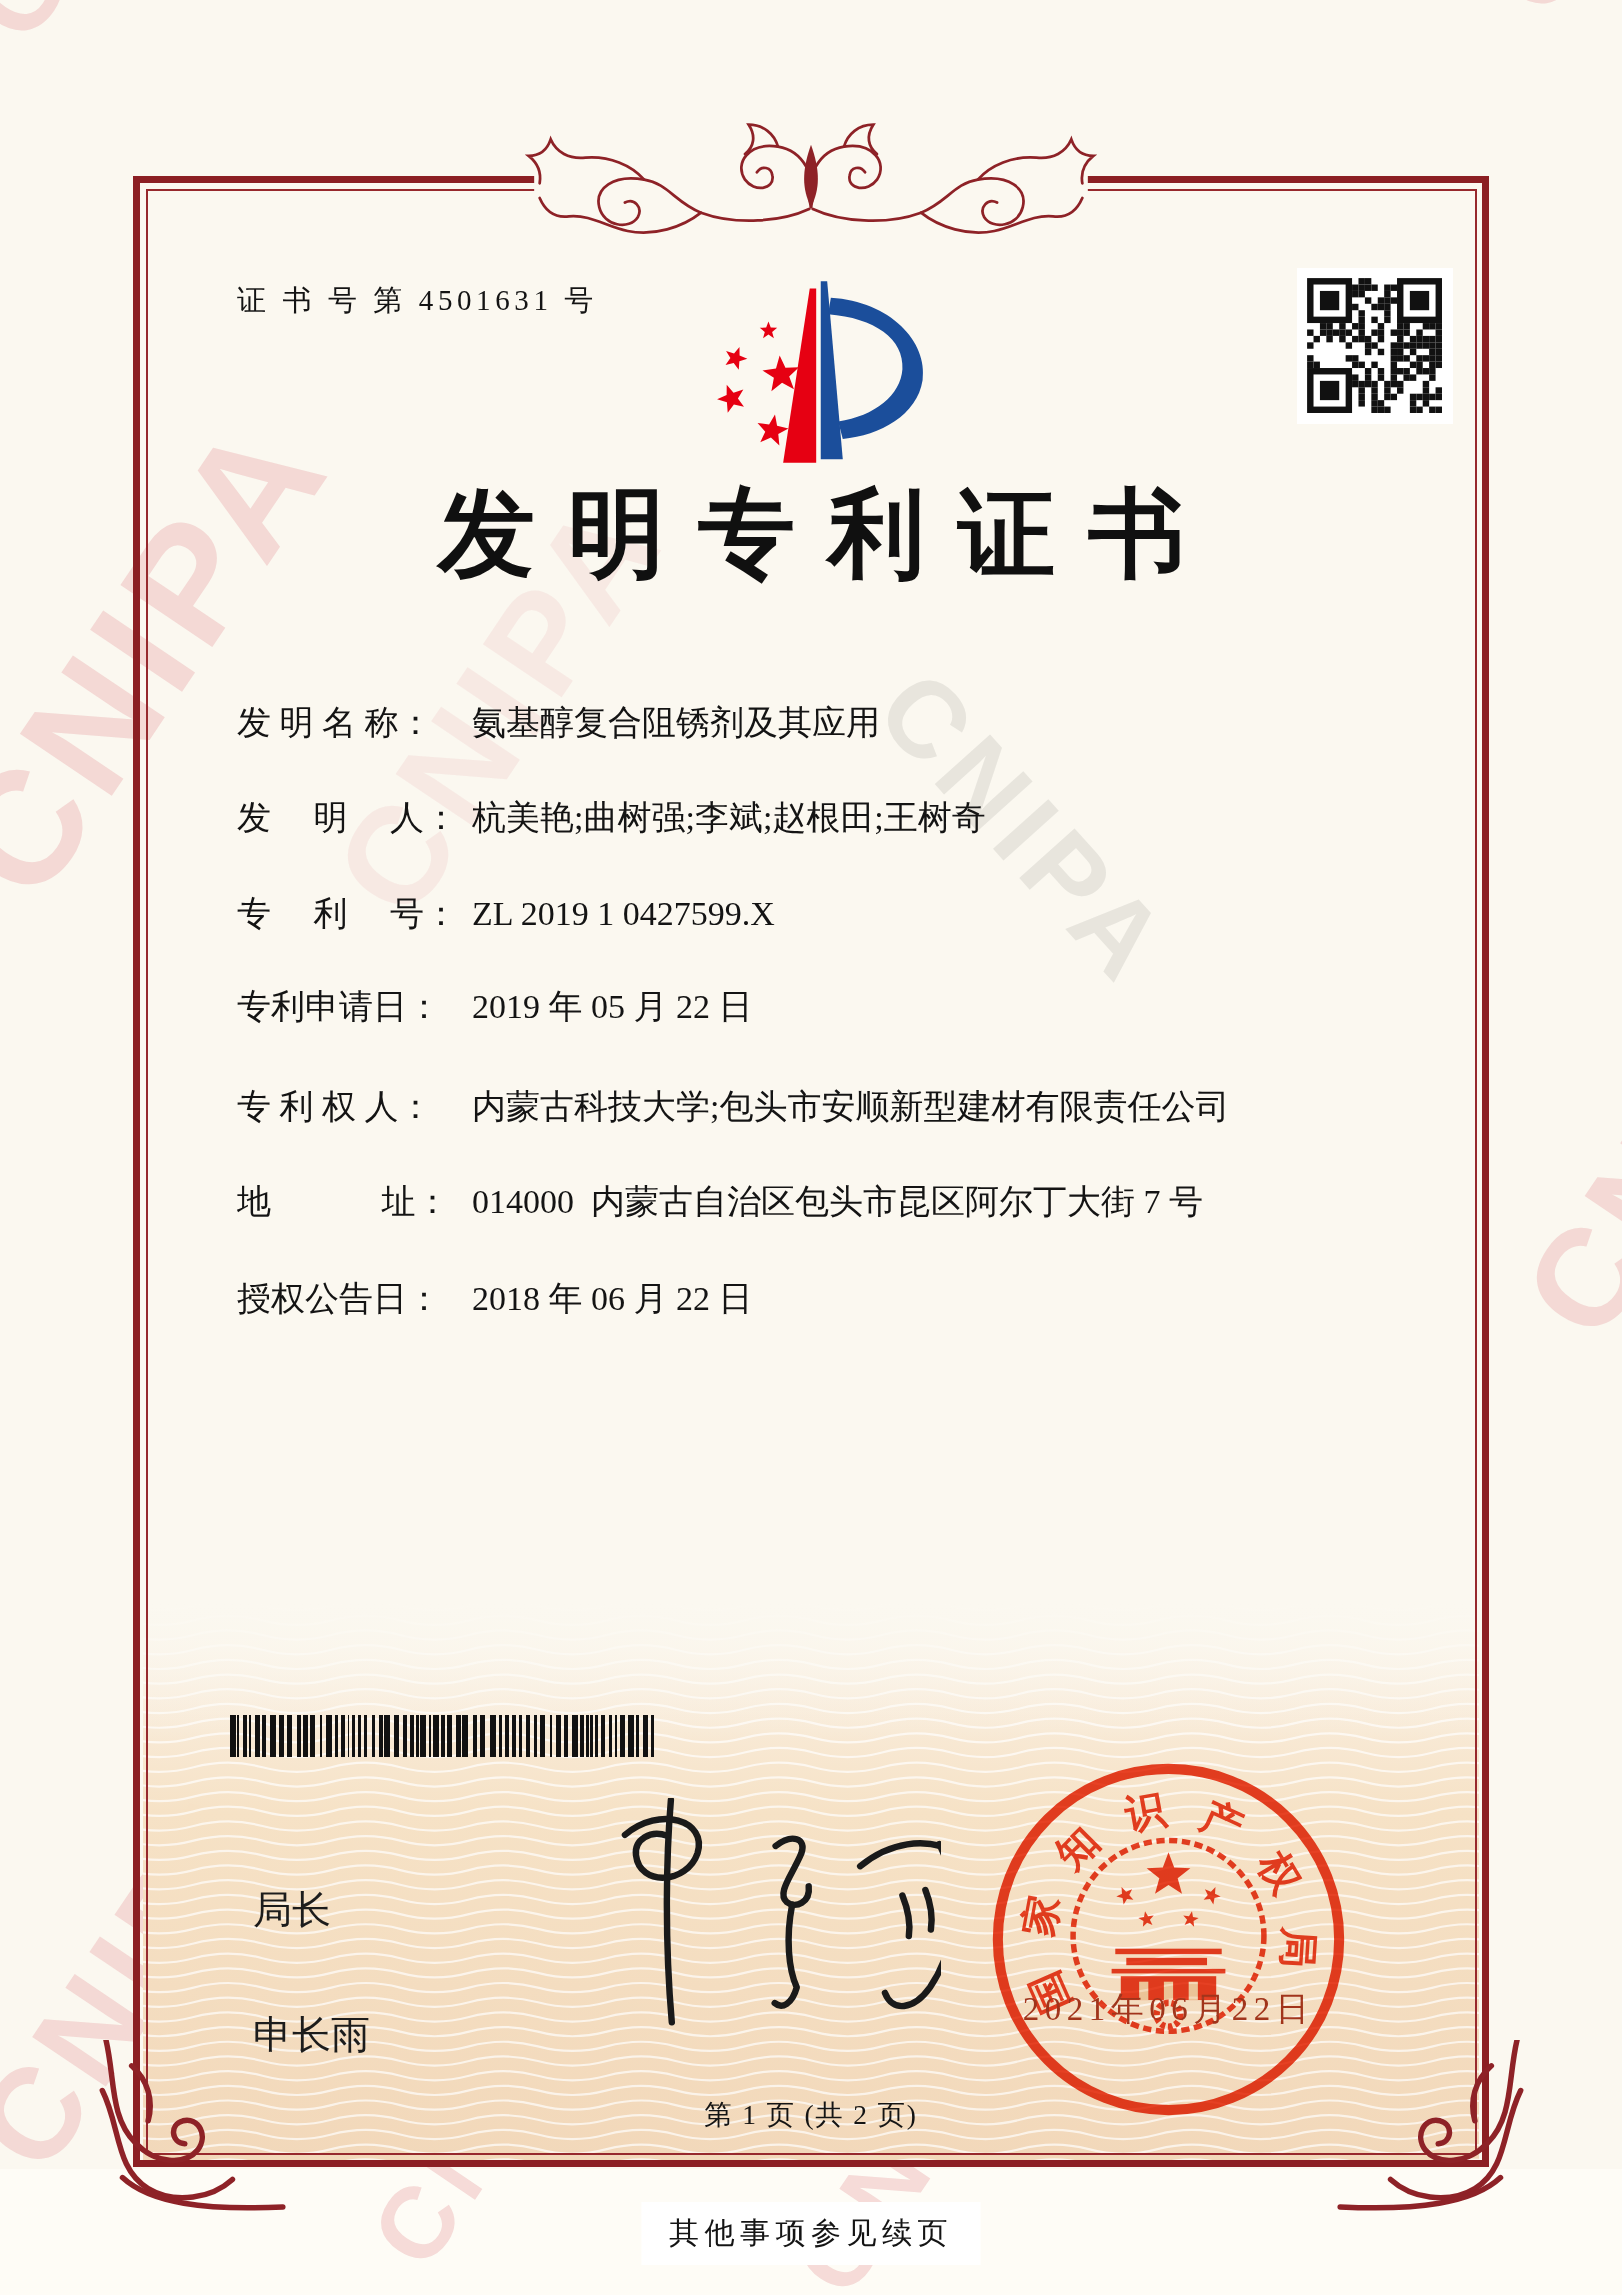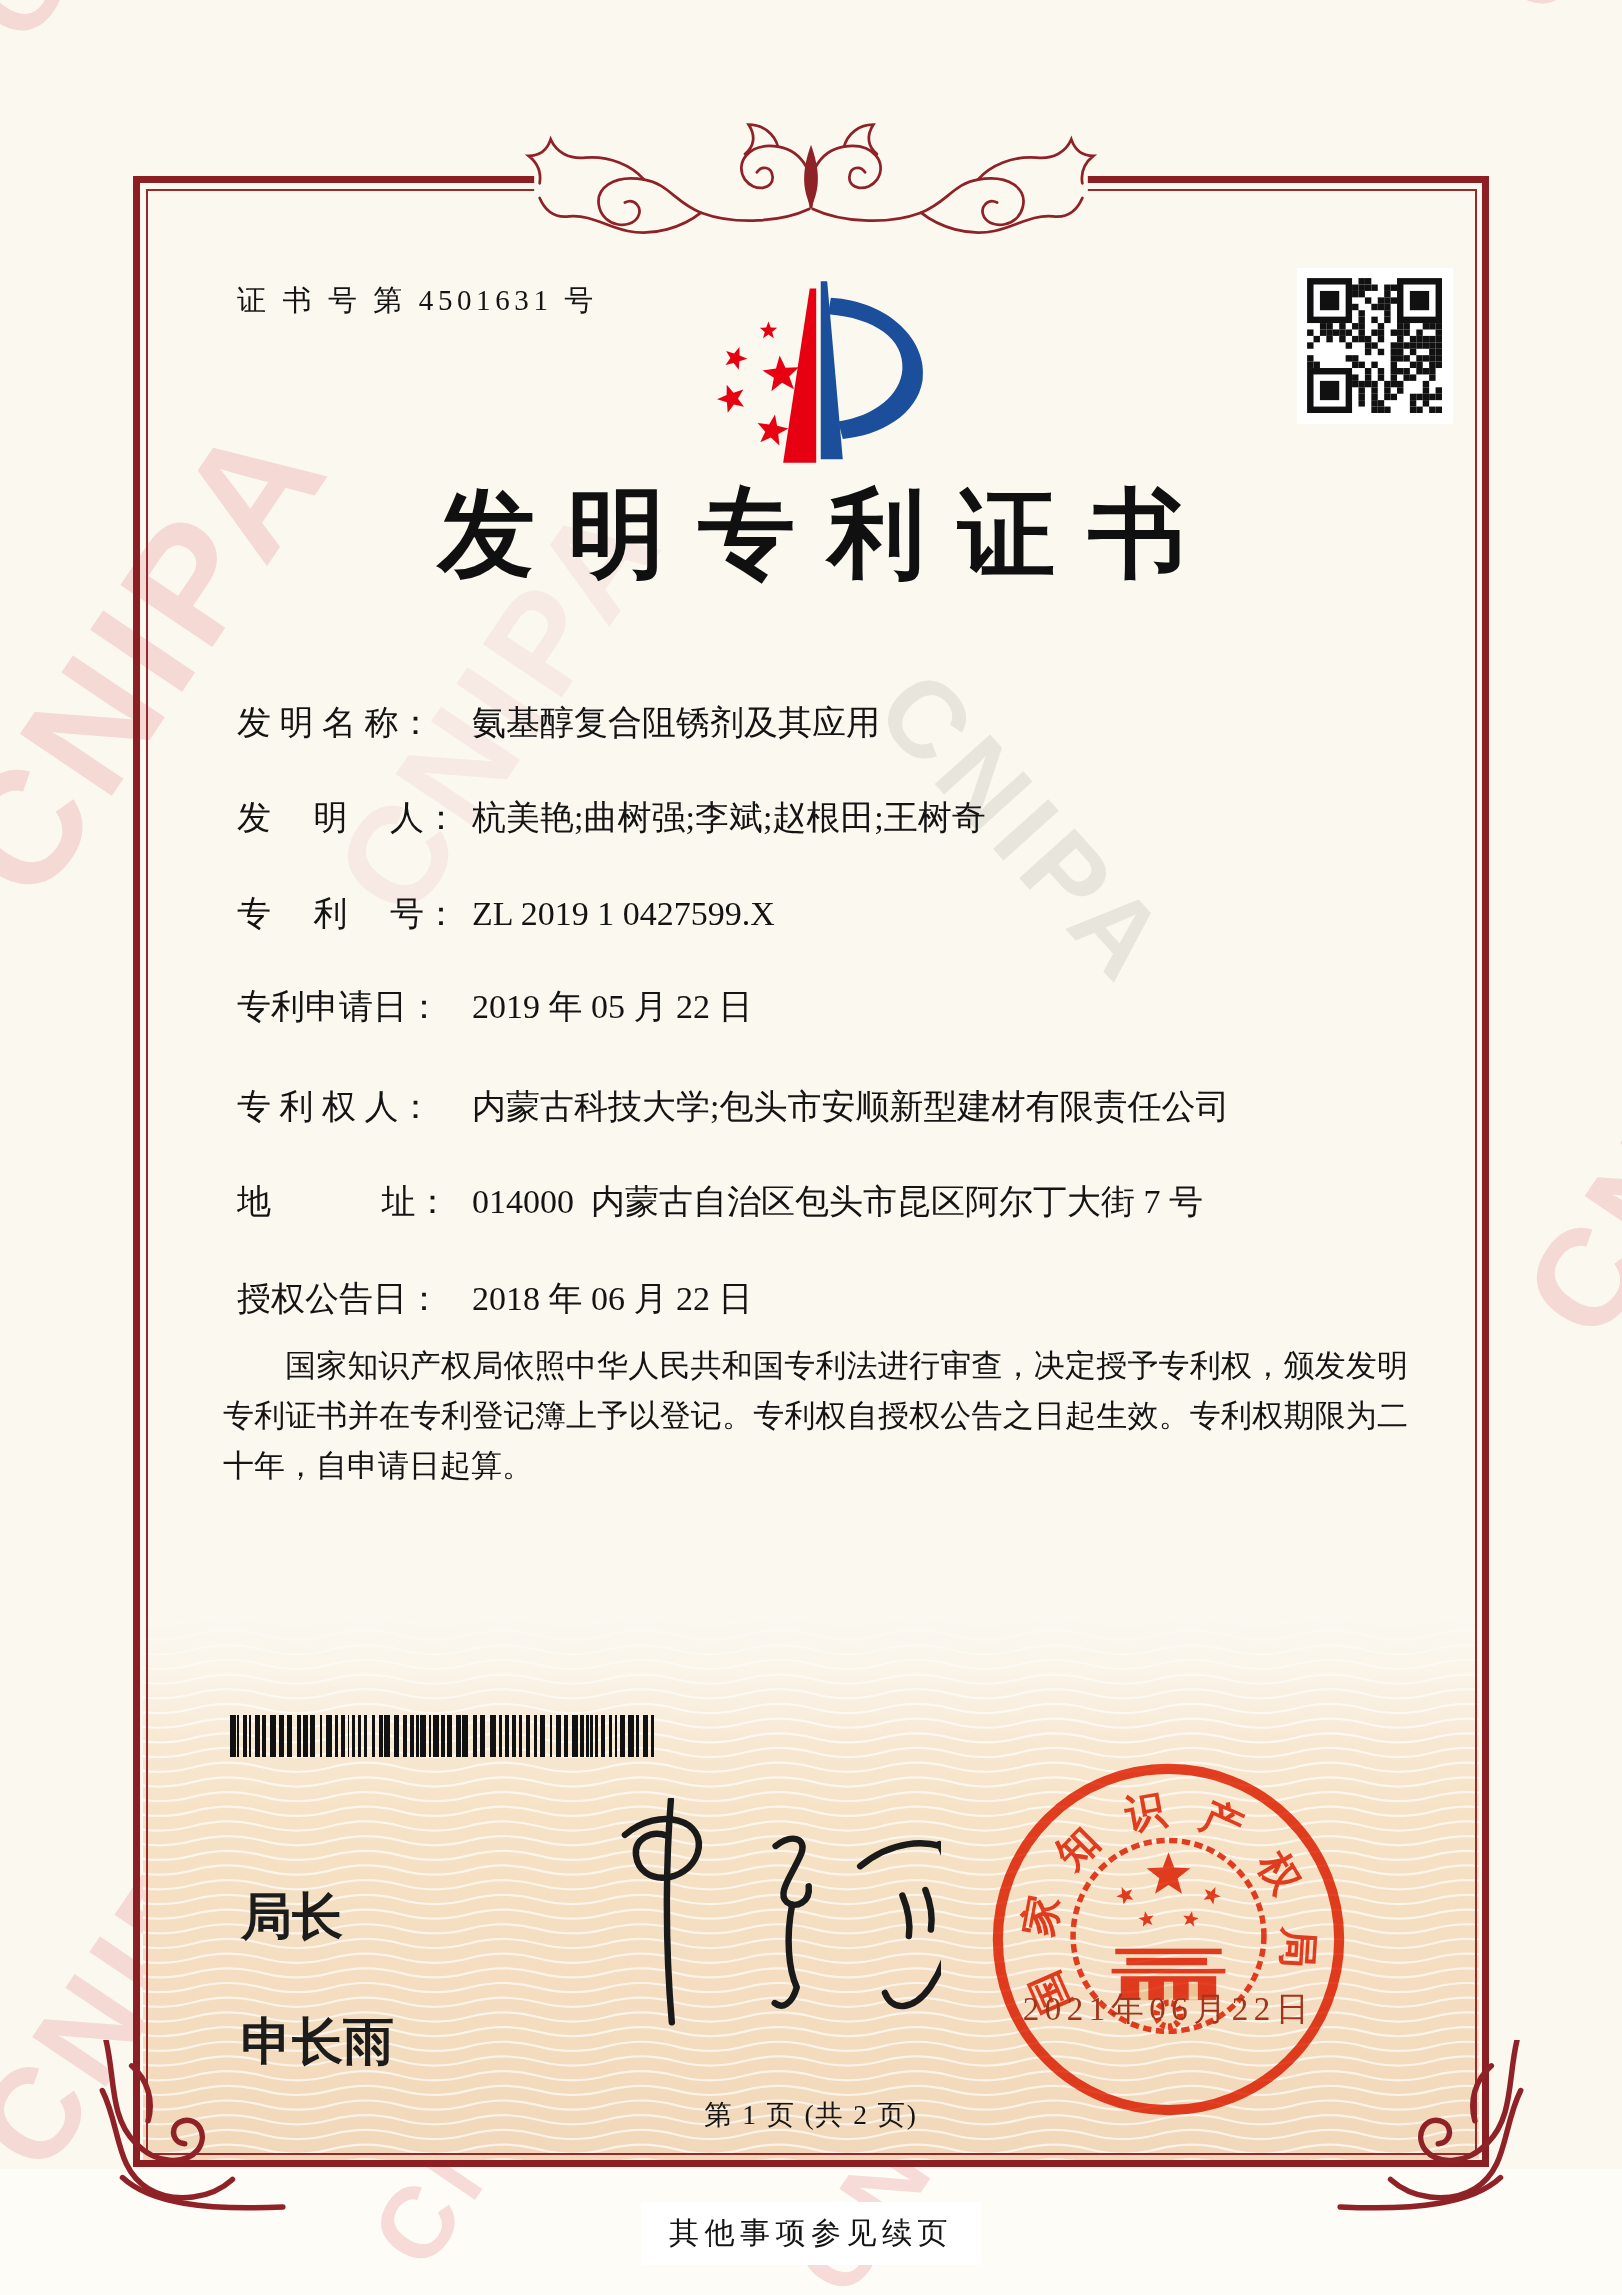--- a/index.html
+++ b/index.html
@@ -45,21 +45,21 @@
   .pair2 .flabel{width:auto;margin-right:5.5px;}
   
   #paras{left:223px;top:1341px;width:1185px;font-size:31px;line-height:50px;text-align:justify;}
   #paras p{margin:0;text-indent:2em;}
   #paras p + p{margin-top:7.3px;}
   
   #barcode{left:230px;top:1715px;width:435px;height:42px;font-size:0;white-space:nowrap;overflow:hidden;}
   #barcode i{display:inline-block;height:42px;background:#111;}
   #barcode em{display:inline-block;height:42px;}
   
-  .signer{position:absolute;left:241px;font-size:51px;font-weight:bold;
+  .signer{position:absolute;left:253px;font-size:39px;font-weight:normal;
     font-family:"Liberation Sans","DejaVu Sans",sans-serif;color:#1c1c1c;}
   
   #page-info{left:133px;top:2097px;width:1356px;text-align:center;font-size:27.5px;letter-spacing:1.8px;}
   #note{left:811px;top:2202px;transform:translateX(-50%);background:#ffffff;
     padding:11px 27.5px;font-size:30px;letter-spacing:5.5px;white-space:nowrap;}
   
   #seal{mix-blend-mode:multiply;opacity:.95;}
 </style>
 </head>
 <body>
@@ -350,21 +350,20 @@
 <div class="row" style="top:795px;"><span class="flabel">发　 明　 人：</span><span class="fvalue">杭美艳;曲树强;李斌;赵根田;王树奇</span></div>
 <div class="row" style="top:891px;"><span class="flabel">专　 利　 号：</span><span class="fvalue">ZL 2019 1 0427599.X</span></div>
 <div class="row" style="top:984px;"><span class="flabel">专利申请日：</span><span class="fvalue">2019 年 05 月 22 日</span></div>
 <div class="row" style="top:1084px;"><span class="flabel">专 利 权 人：</span><span class="fvalue">内蒙古科技大学;包头市安顺新型建材有限责任公司</span></div>
 <div class="row" style="top:1179px;"><span class="flabel">地　　　 址：</span><span class="fvalue">014000  内蒙古自治区包头市昆区阿尔丁大街 7 号</span></div>
 <div class="row" style="top:1276px;">
   <span class="flabel">授权公告日：</span><span class="fvalue">2018 年 06 月 22 日</span>
 </div>
 
 <div id="paras" class="abs">
-  <p>国家知识产权局依照中华人民共和国专利法进行审查，决定授予专利权，颁发发明专利证书并在专利登记簿上予以登记。专利权自授权公告之日起生效。专利权期限为二十年，自申请日起算。</p>
 </div>
 
 <div id="barcode" class="abs"><i style="width: 5.5px;"></i><em style="width: 1.8px;"></em><i style="width: 1.8px;"></i><em style="width: 3.7px;"></em><i style="width: 4.6px;"></i><em style="width: 1.8px;"></em><i style="width: 1.8px;"></i><em style="width: 3.7px;"></em><i style="width: 5.5px;"></i><em style="width: 1.8px;"></em><i style="width: 3.7px;"></i><em style="width: 4.6px;"></em><i style="width: 5.5px;"></i><em style="width: 2.8px;"></em><i style="width: 5.5px;"></i><em style="width: 2.8px;"></em><i style="width: 5.5px;"></i><em style="width: 4.6px;"></em><i style="width: 3.7px;"></i><em style="width: 2.8px;"></em><i style="width: 4.6px;"></i><em style="width: 1.8px;"></em><i style="width: 5.5px;"></i><em style="width: 4.6px;"></em><i style="width: 1.8px;"></i><em style="width: 4.6px;"></em><i style="width: 5.5px;"></i><em style="width: 2.8px;"></em><i style="width: 3.7px;"></i><em style="width: 2.8px;"></em><i style="width: 3.7px;"></i><em style="width: 2.8px;"></em><i style="width: 1.8px;"></i><em style="width: 2.8px;"></em><i style="width: 2.8px;"></i><em style="width: 2.8px;"></em><i style="width: 3.7px;"></i><em style="width: 2.8px;"></em><i style="width: 2.8px;"></i><em style="width: 4.6px;"></em><i style="width: 3.7px;"></i><em style="width: 3.7px;"></em><i style="width: 3.7px;"></i><em style="width: 1.8px;"></em><i style="width: 5.5px;"></i><em style="width: 3.7px;"></em><i style="width: 5.5px;"></i><em style="width: 3.7px;"></em><i style="width: 4.6px;"></i><em style="width: 2.8px;"></em><i style="width: 3.7px;"></i><em style="width: 1.8px;"></em><i style="width: 2.8px;"></i><em style="width: 1.8px;"></em><i style="width: 5.5px;"></i><em style="width: 2.8px;"></em><i style="width: 2.8px;"></i><em style="width: 1.8px;"></em><i style="width: 5.5px;"></i><em style="width: 1.8px;"></em><i style="width: 4.6px;"></i><em style="width: 1.8px;"></em><i style="width: 5.5px;"></i><em style="width: 3.7px;"></em><i style="width: 4.6px;"></i><em style="width: 1.8px;"></em><i style="width: 5.5px;"></i><em style="width: 4.6px;"></em><i style="width: 4.6px;"></i><em style="width: 2.8px;"></em><i style="width: 5.5px;"></i><em style="width: 4.6px;"></em><i style="width: 5.5px;"></i><em style="width: 3.7px;"></em><i style="width: 2.8px;"></i><em style="width: 2.8px;"></em><i style="width: 3.7px;"></i><em style="width: 3.7px;"></em><i style="width: 3.7px;"></i><em style="width: 2.8px;"></em><i style="width: 3.7px;"></i><em style="width: 3.7px;"></em><i style="width: 3.7px;"></i><em style="width: 4.6px;"></em><i style="width: 2.8px;"></i><em style="width: 2.8px;"></em><i style="width: 5.5px;"></i><em style="width: 4.6px;"></em><i style="width: 1.8px;"></i><em style="width: 4.6px;"></em><i style="width: 4.6px;"></i><em style="width: 2.8px;"></em><i style="width: 3.7px;"></i><em style="width: 4.6px;"></em><i style="width: 5.5px;"></i><em style="width: 2.8px;"></em><i style="width: 3.7px;"></i><em style="width: 1.8px;"></em><i style="width: 2.8px;"></i><em style="width: 1.8px;"></em><i style="width: 2.8px;"></i><em style="width: 1.8px;"></em><i style="width: 2.8px;"></i><em style="width: 2.8px;"></em><i style="width: 4.6px;"></i><em style="width: 3.7px;"></em><i style="width: 2.8px;"></i><em style="width: 2.8px;"></em><i style="width: 2.8px;"></i><em style="width: 2.8px;"></em><i style="width: 4.6px;"></i><em style="width: 3.7px;"></em><i style="width: 5.5px;"></i><em style="width: 1.8px;"></em><i style="width: 2.8px;"></i><em style="width: 4.6px;"></em><i style="width: 4.6px;"></i><em style="width: 3.7px;"></em><i style="width: 2.8px;"></i><em style="width: 3.7px;"></em></div>
 
 <div class="signer" style="top:1883px;">局长</div>
 <div class="signer" style="top:1976px;margin-top:32px;">申长雨</div>
 
 <svg class="abs" style="left:500px;top:1798px;" width="441" height="230" viewBox="0 0 480 250">
   <g stroke="#1a1a1a" stroke-width="7" fill="none" stroke-linecap="round" stroke-linejoin="round">
     <path d="M186 2 C181 62 179 152 187 244"></path>

